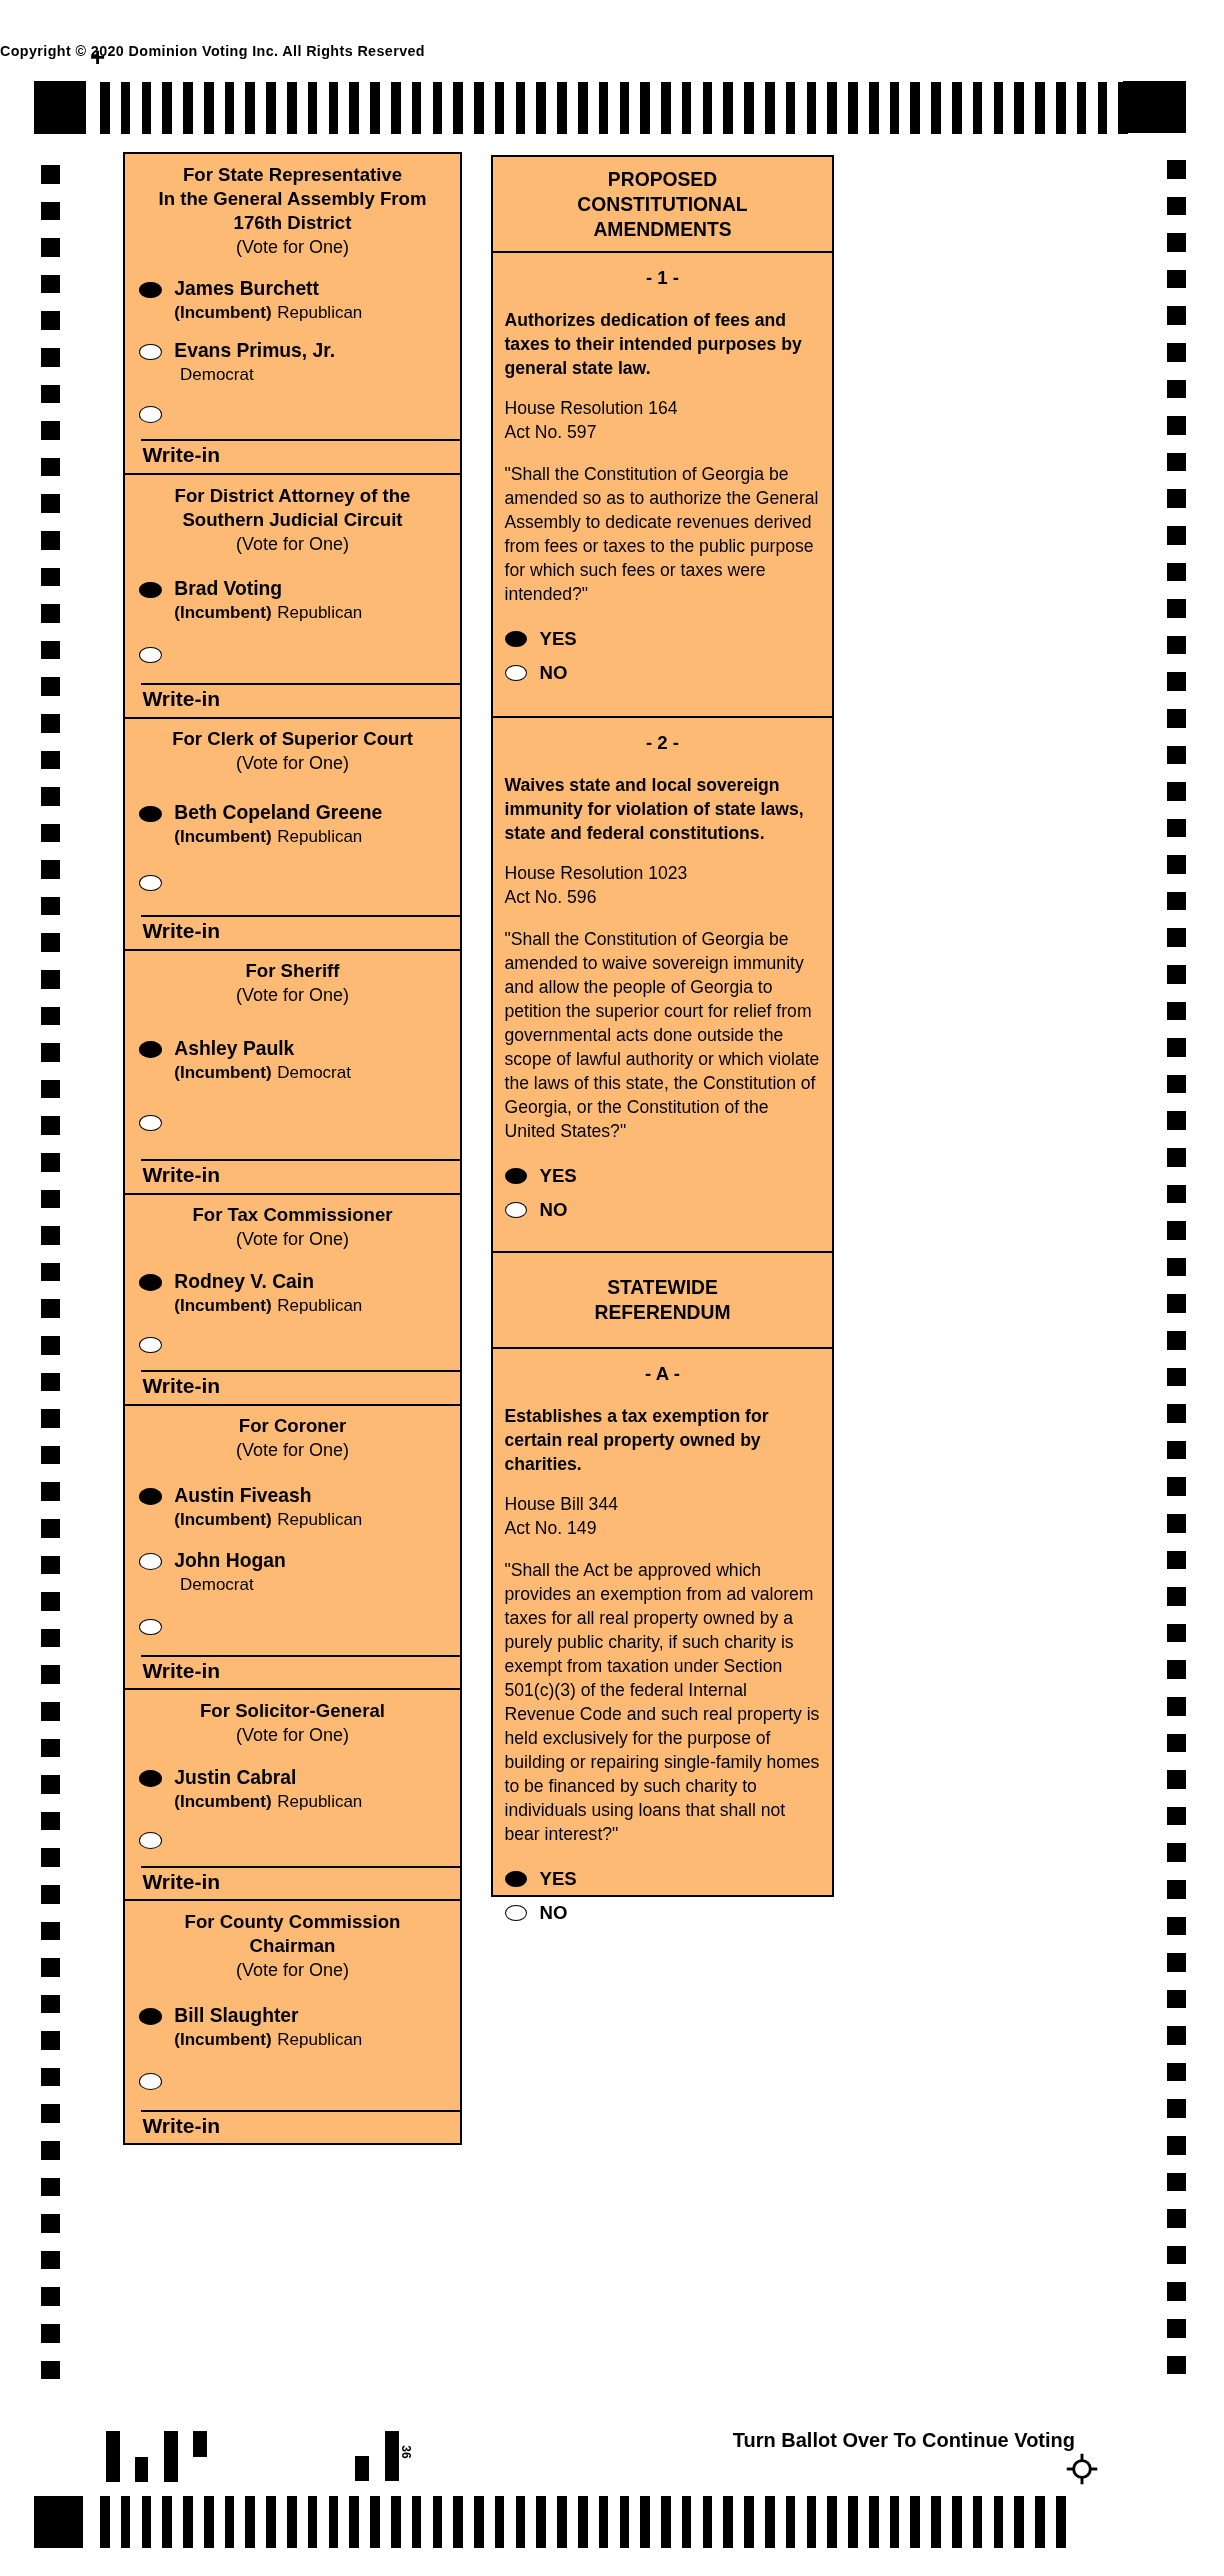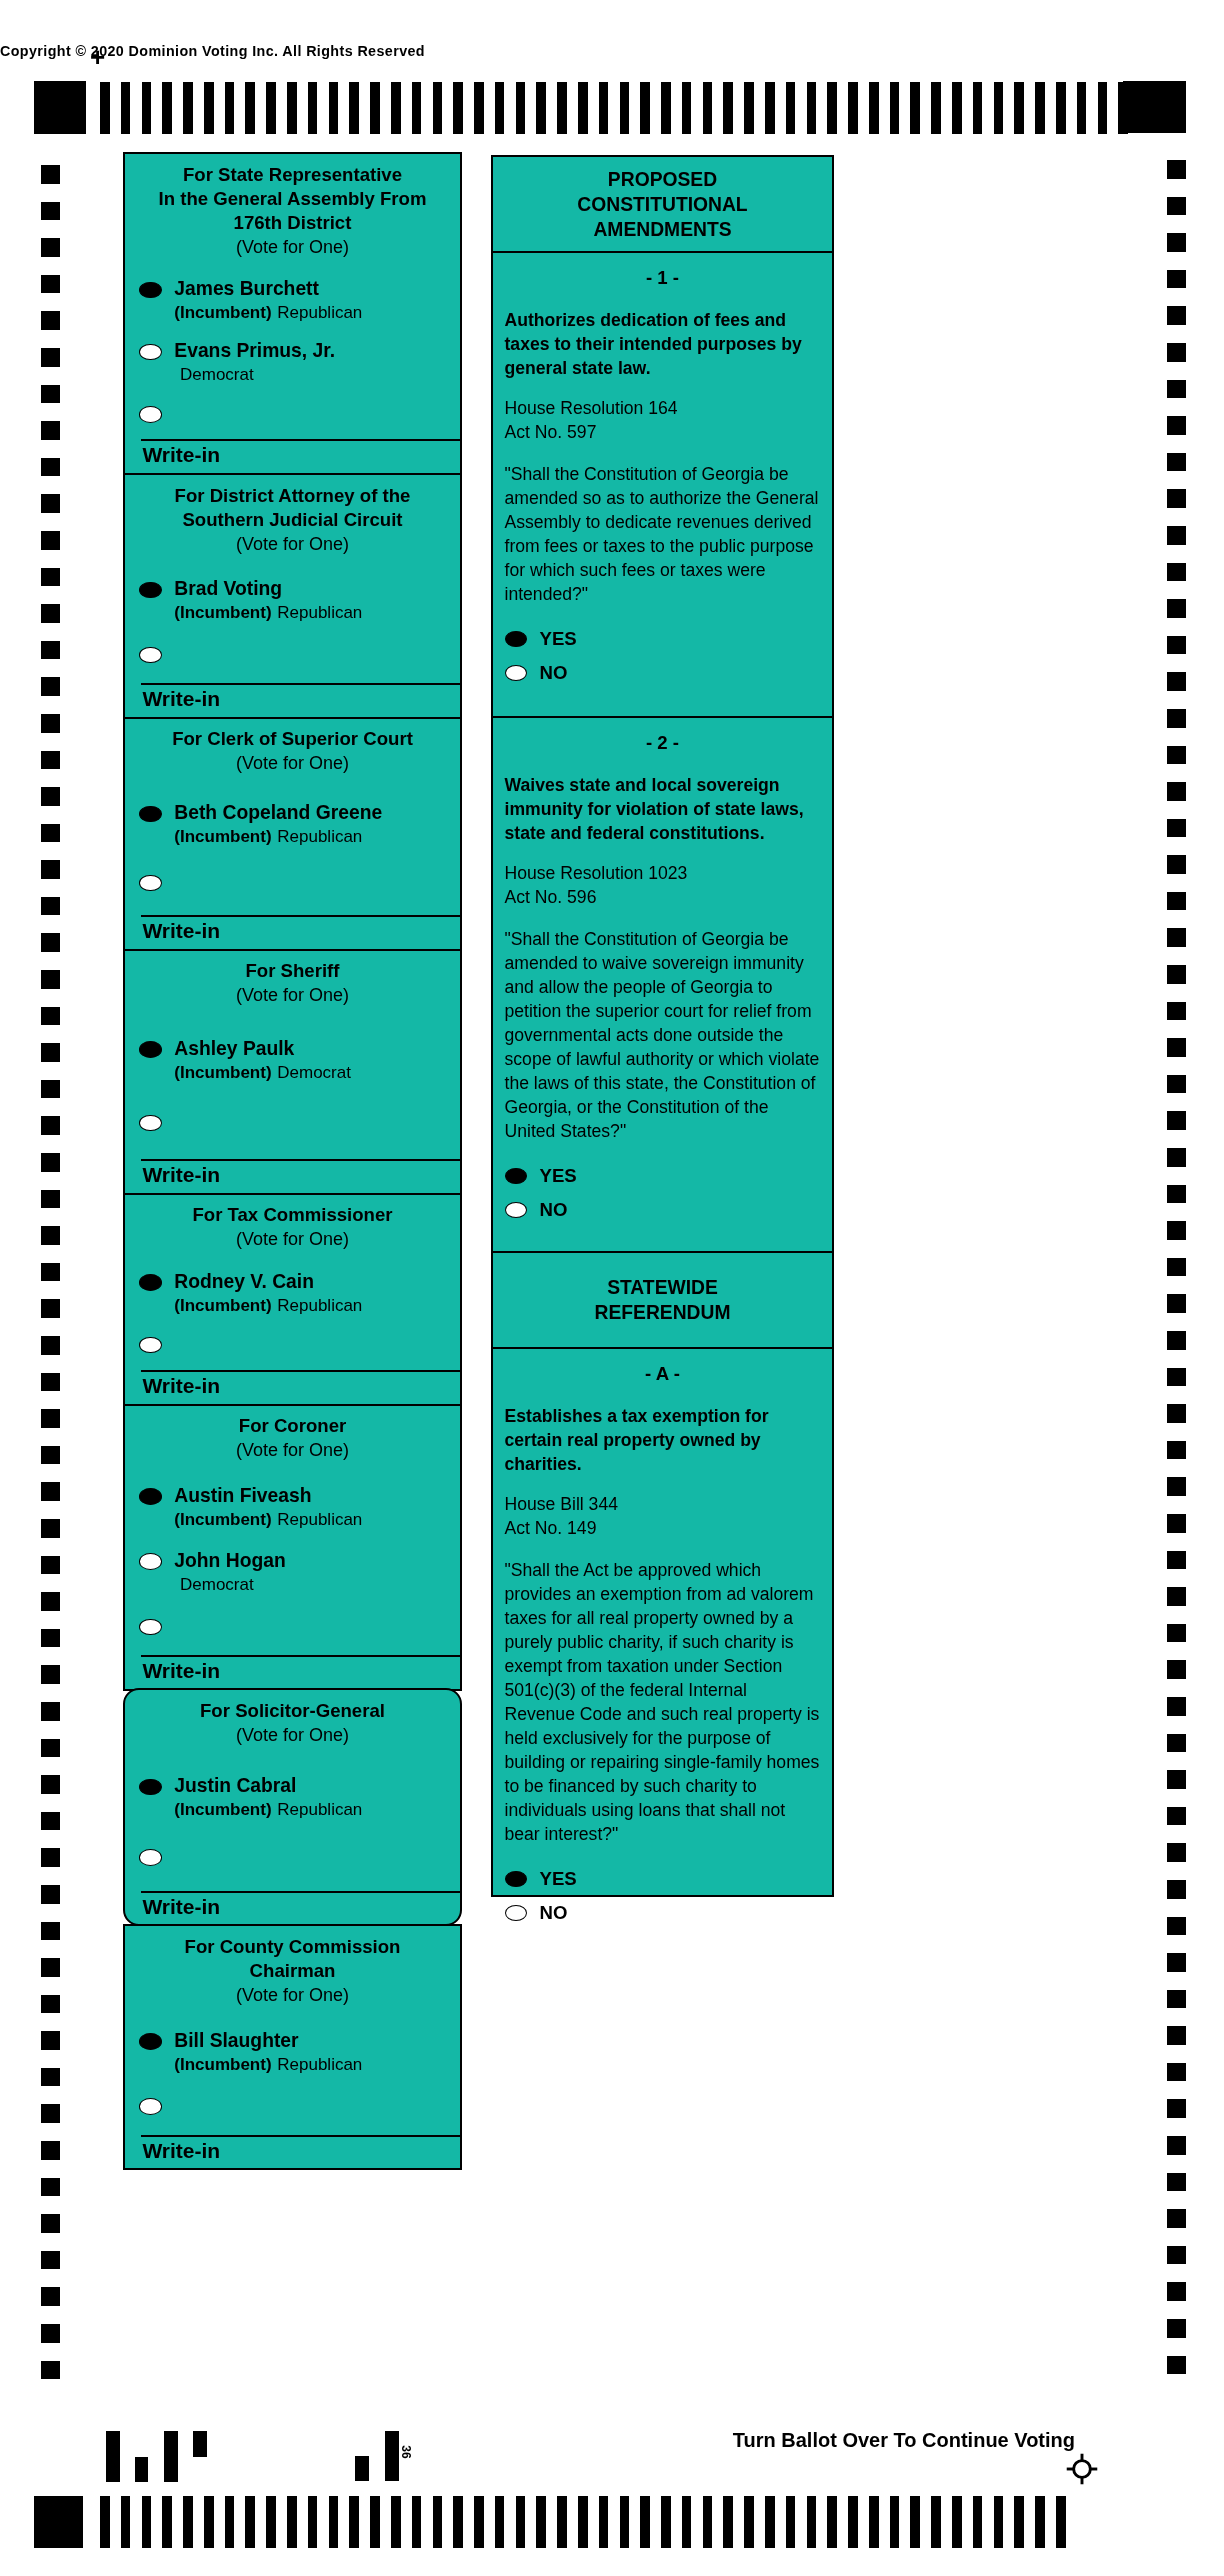--- a/index.html
+++ b/index.html
@@ -20,26 +20,26 @@
   .top-strip { top:82px; }
   .bottom-strip { top:2496px; }
   .tbar { display:block; width:9.6px; height:52px; background:#000; }
   .left-rail, .right-rail { position:absolute; display:flex; flex-direction:column; gap:18px; }
   .left-rail { left:41px; top:165px; }
   .right-rail { left:1167px; top:160px; }
   .sq { display:block; width:19.3px; height:18.6px; background:#000; }
   
   .col-left  { position:absolute; left:123px; top:152px; width:339px; }
   .col-right { position:absolute; left:491px; top:155px; width:343px; }
-  section { border:2.1px solid #000; background:#14b8a6; }
+  section { border:2.1px solid #000; background:#fdba74; }
   section + section { margin-top:-2.1px; }
   
   .contest { display:flex; flex-direction:column; padding-top:8.6px; }
   .c0 { height:323px; } .c1 { height:246px; } .c2 { height:234px; } .c3 { height:246px; }
-  .c4 { height:213px; } .c5 { height:287px; } .c6 { height:238px;border-radius:16px; } .c7 { height:246px; }
+  .c4 { height:213px; } .c5 { height:287px; } .c6 { height:213px; } .c7 { height:246px; }
   .c-title { text-align:center; font-weight:700; font-size:18.6px; line-height:24px; }
   .c-inst  { text-align:center; font-size:18px; line-height:24px; margin-bottom:2.9px; }
   .cands { flex:1; display:flex; flex-direction:column; justify-content:space-evenly;
     padding-left:14.3px; }
   .cand { display:flex; align-items:flex-start; gap:12px; }
   .oval { flex:none; width:23px; height:16.5px; border:1.4px solid #000; border-radius:50%;
     margin-top:3.6px; background:#fff; }
   .oval.filled { background:#000; }
   .cname { display:block; font-weight:700; font-size:19.3px; line-height:22px; }
   .cparty { display:flex; gap:5.7px; font-size:17px; line-height:21.5px; margin-top:2.1px; }

